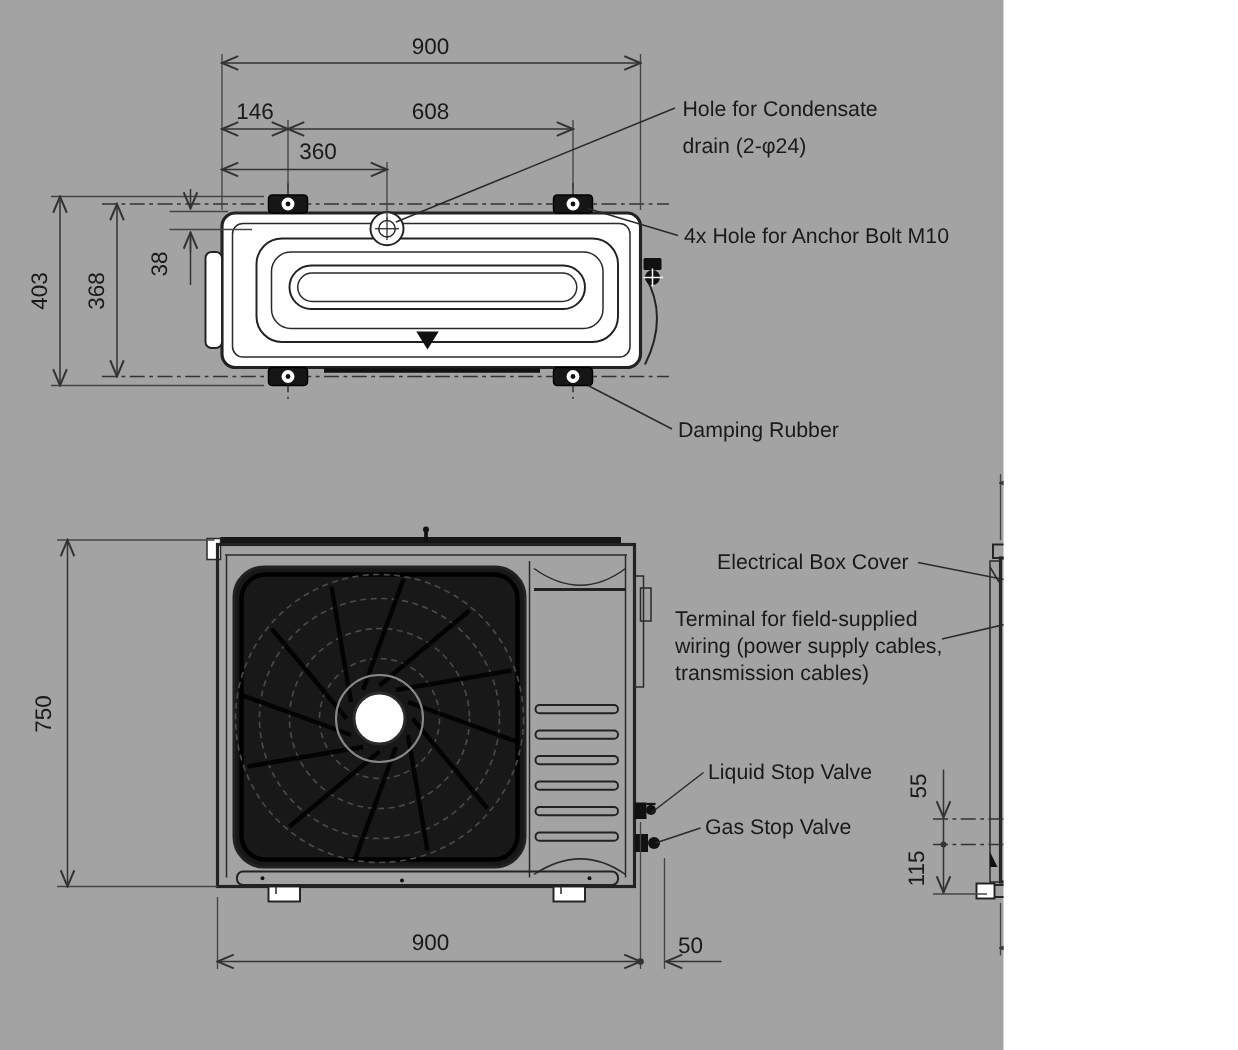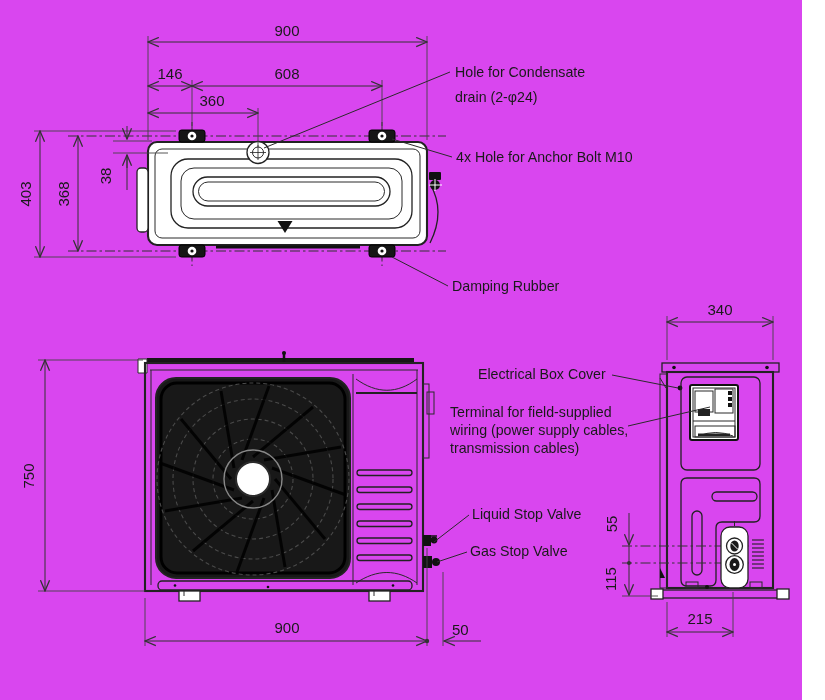--- a/index.html
+++ b/index.html
@@ -1,16 +1,16 @@
 <!DOCTYPE html>
 <html><head>
 <meta charset="utf-8">
 <style>
   html,body{margin:0;padding:0;background:#fff;}
-  .canvas{position:relative;width:802px;height:700px;background:#d946ef;overflow:hidden;
+  .canvas{position:relative;width:669px;height:700px;background:#a3a3a3;overflow:hidden;
           font-family:"Liberation Sans",sans-serif;}
   svg{position:absolute;left:0;top:0;}
   svg text{font-family:"Liberation Sans",sans-serif;fill:#1a1a1a;}
   .lbl{font-size:14.2px;}
   .dimtxt{font-size:15px;}
   .ln{stroke:#222;fill:none;stroke-width:1.3;}
   .ln2{stroke:#222;fill:none;stroke-width:2.1;}
   .thin{stroke:#2a2a2a;fill:none;stroke-width:1;}
   .ext{stroke:#444;fill:none;stroke-width:0.9;}
   .dim{stroke:#333;fill:none;stroke-width:1;}

